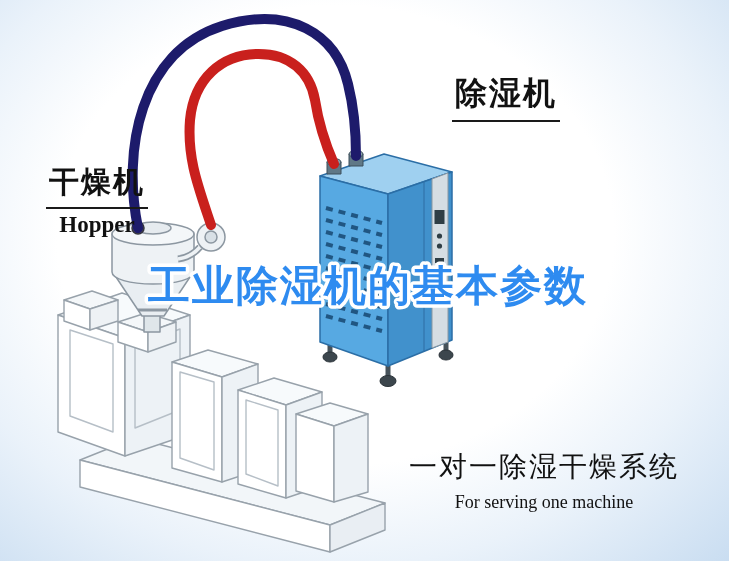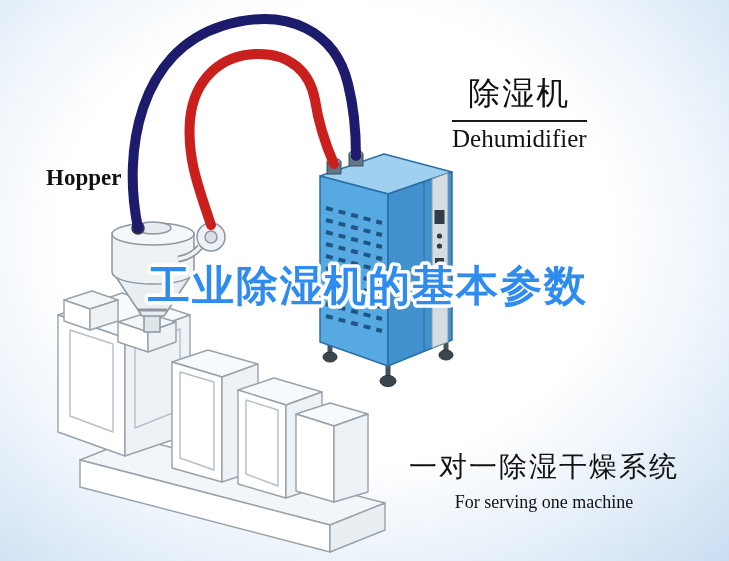--- a/index.html
+++ b/index.html
@@ -7,21 +7,21 @@
     position:relative;
     width:729px;height:561px;
     overflow:hidden;
     font-family:"Liberation Sans", sans-serif;
     background:
       radial-gradient(ellipse at 46% 42%, #ffffff 0%, #ffffff 50%, #eaf2fa 72%, #c9ddf1 100%);
   }
   .scene{position:absolute;left:0;top:0;}
   .machine-label{position:absolute;text-align:center;color:#111;}
   .machine-label .zh{
-    font-weight:normal;
+    font-weight:bold;
     border-bottom:2px solid #1a1a1a;
     padding:0 3px 4px 3px;
     letter-spacing:2px;
     white-space:nowrap;
   }
   .machine-label .en{
     font-family:"Liberation Serif", serif;
     padding-top:3px;
     white-space:nowrap;
   }
@@ -144,26 +144,26 @@
         <rect x="349" y="154" width="14" height="12" fill="#607886"></rect>
         <ellipse cx="356" cy="154" rx="7" ry="3.5" fill="#8ba0ac"></ellipse>
       </g>
     </g>
 
     <path d="M138 228 C122 150 140 52 222 26 C290 5 336 34 348 84 C354 108 356 134 356 156" fill="none" stroke="#1d1b6b" stroke-width="10" stroke-linecap="round"></path>
     <path d="M211 225 C198 186 187 158 190 120 C194 78 222 55 256 54 C290 53 310 72 315 100 C319 126 327 148 334 164" fill="none" stroke="#c9201d" stroke-width="10" stroke-linecap="round"></path>
   </svg>
 
   <div class="machine-label hopper-label">
+    <div class="zh">干燥机</div>
     <div class="en">Hopper</div>
   </div>
 
   <div class="machine-label dehumidifier-label">
     <div class="zh">除湿机</div>
-    <div class="en">Dehumidifier</div>
   </div>
 
   <div class="system-label">
     <div class="zh">一对一除湿干燥系统</div>
     <div class="en">For serving one machine</div>
   </div>
 
   <svg class="title-svg" width="729" height="561" viewBox="0 0 729 561">
     <text x="368" y="300" text-anchor="middle" font-family="DejaVu Sans, sans-serif" font-size="42" font-weight="bold" letter-spacing="2" fill="#2e8bf0" stroke="#ffffff" stroke-width="7" paint-order="stroke" stroke-linejoin="round" stroke-linecap="round">工业除湿机的基本参数</text>
   </svg>

